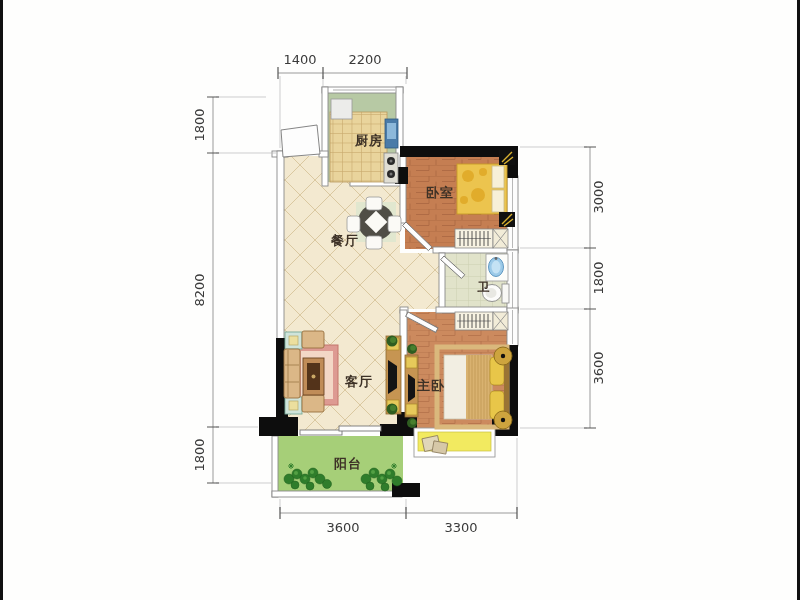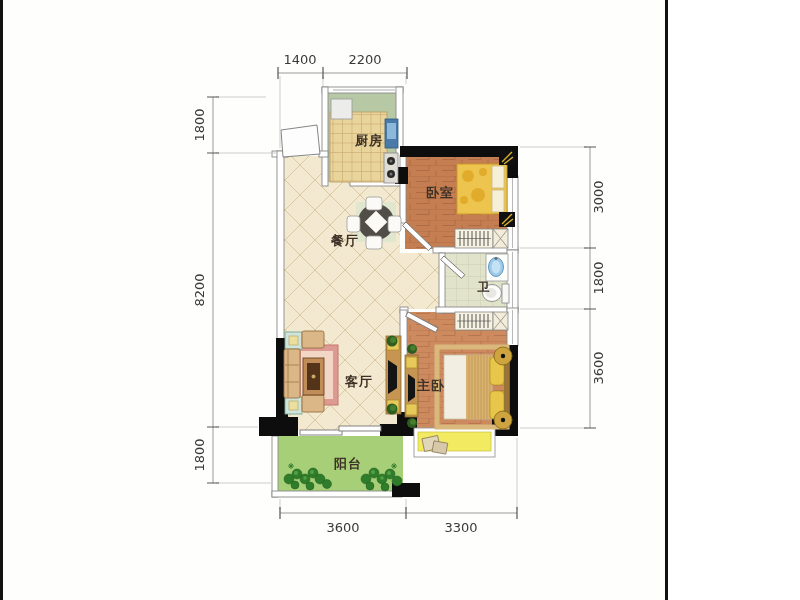--- a/index.html
+++ b/index.html
@@ -1,16 +1,16 @@
 <!DOCTYPE html>
 <html><head>
 <meta charset="utf-8">
 <style>
   html,body{margin:0;padding:0;background:#ffffff;}
-  .canvas{position:relative;width:668px;height:600px;background:#fefefdff;overflow:hidden;
+  .canvas{position:relative;width:800px;height:600px;background:#fefefdff;overflow:hidden;
           font-family:"DejaVu Sans","Liberation Sans",sans-serif;}
   .edge{position:absolute;top:0;width:3px;height:600px;background:#111;}
   .edge.left{left:0}.edge.right{right:0}
   svg text{font-family:"DejaVu Sans","Liberation Sans",sans-serif;}
   .dim-text{font-size:13px;fill:#3a3a3a;}
   .room-text{font-size:13px;font-weight:bold;fill:#3d3126;letter-spacing:1px;}
   .room-text.small{font-size:12px;}
 </style>
 </head>
 <body>

